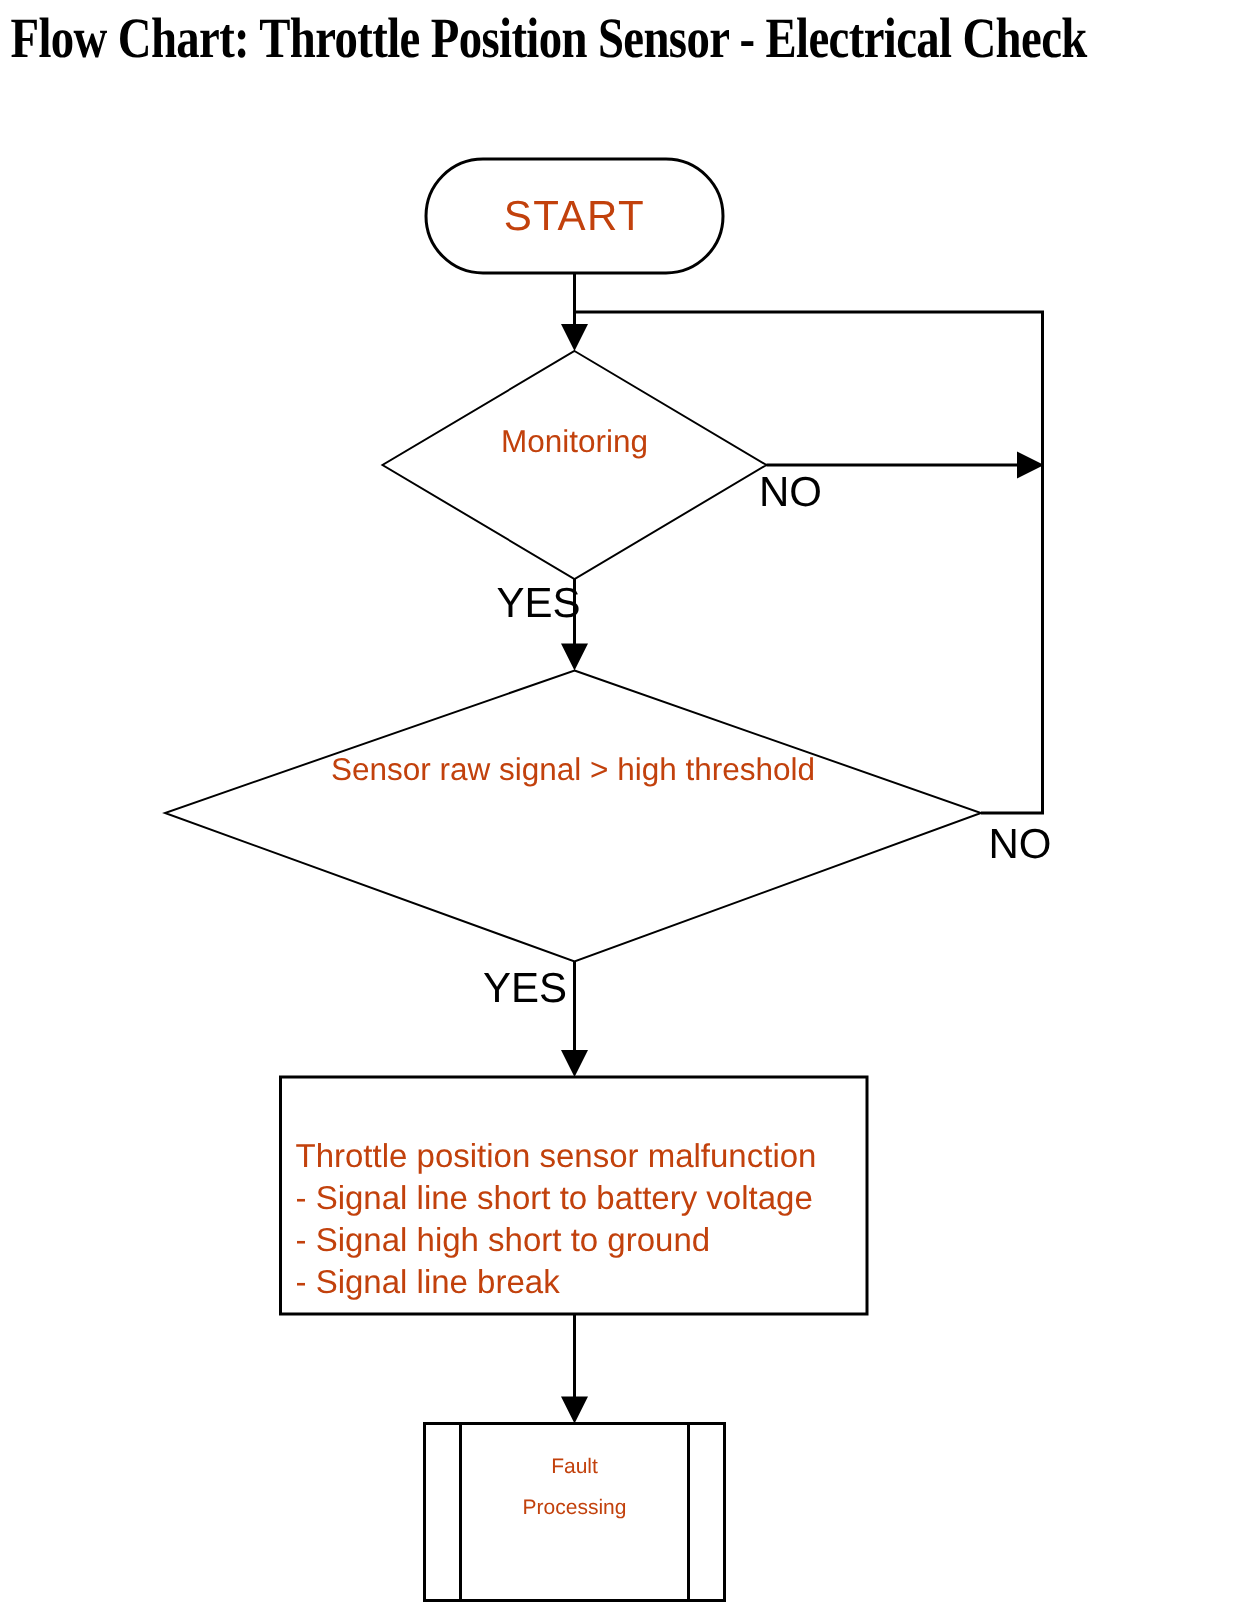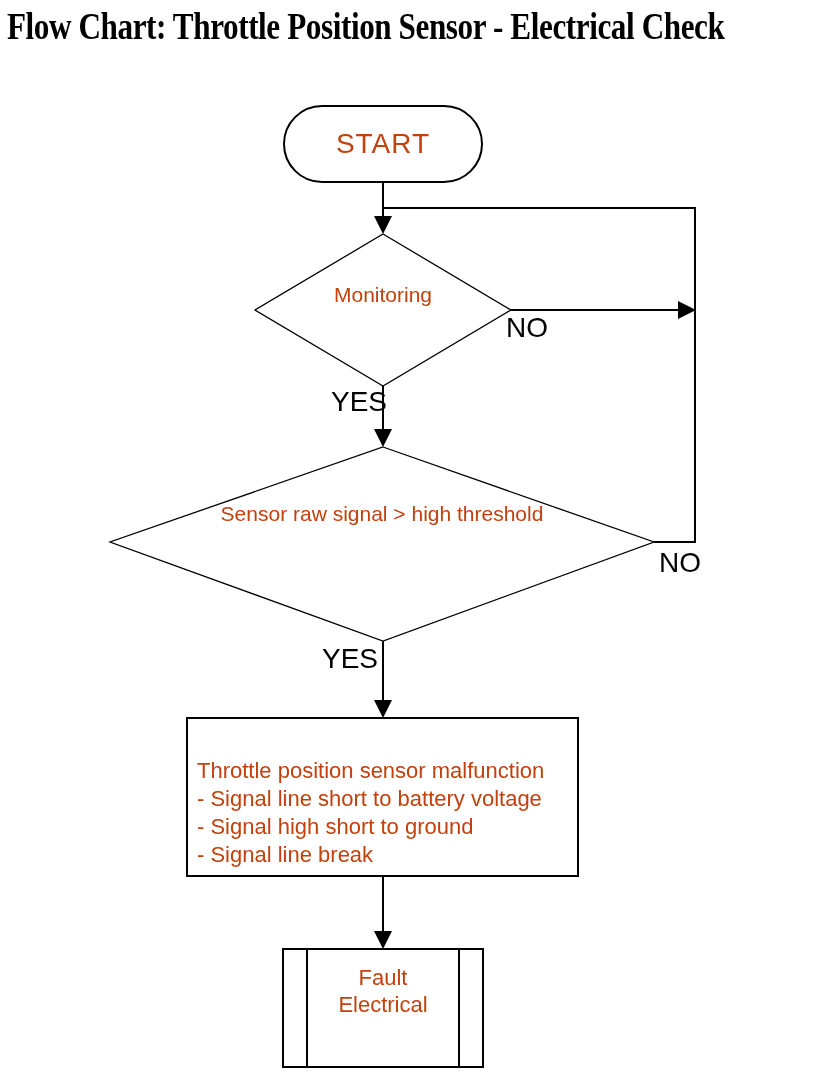--- a/index.html
+++ b/index.html
@@ -82,21 +82,21 @@
     text-align: left;
     font-size: 22px;
     line-height: 28px;
     margin-top: 16px;
   }
   .terminal-label {
     left: 283px;
     top: 964px;
     width: 200px;
     text-align: center;
-    font-size: 22px;
+    font-size: 14px;
     line-height: 27px;
   }
   .shape {
     fill: none;
     stroke: #000000;
   }
   .arrowhead {
     fill: #000000;
     stroke: none;
   }
@@ -162,16 +162,16 @@
 
   <div class="node-label process-label">
     <div>Throttle position sensor malfunction</div>
     <div>- Signal line short to battery voltage</div>
     <div>- Signal high short to ground</div>
     <div>- Signal line break</div>
   </div>
 
   <div class="node-label terminal-label">
     <div>Fault</div>
-    <div>Electrical</div>
+    <div>Processing</div>
   </div>
 
 </div>
 
 </body></html>

